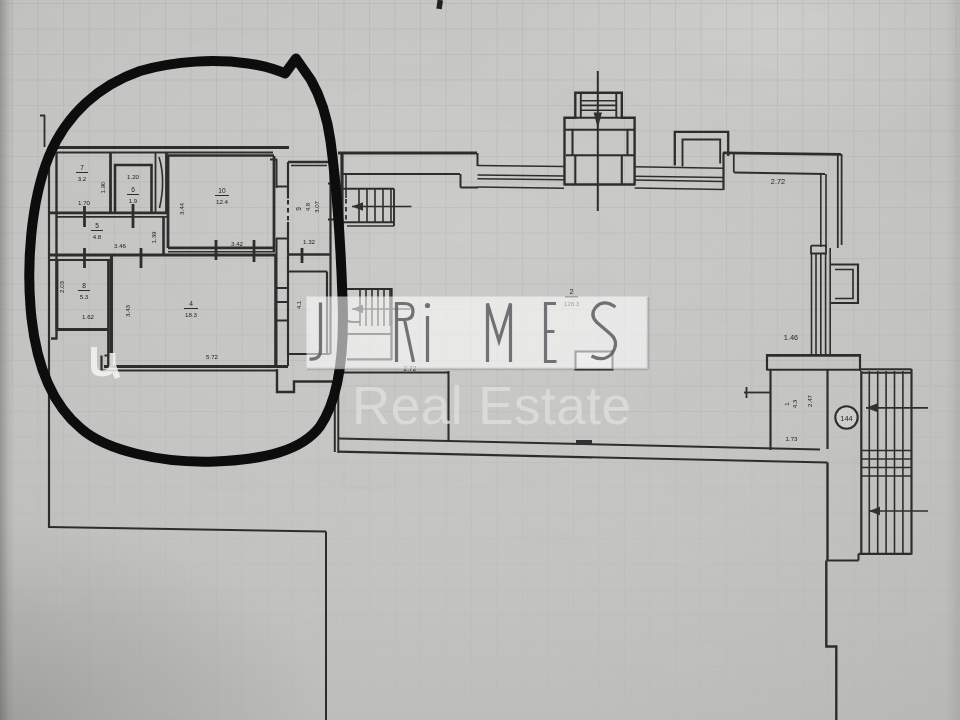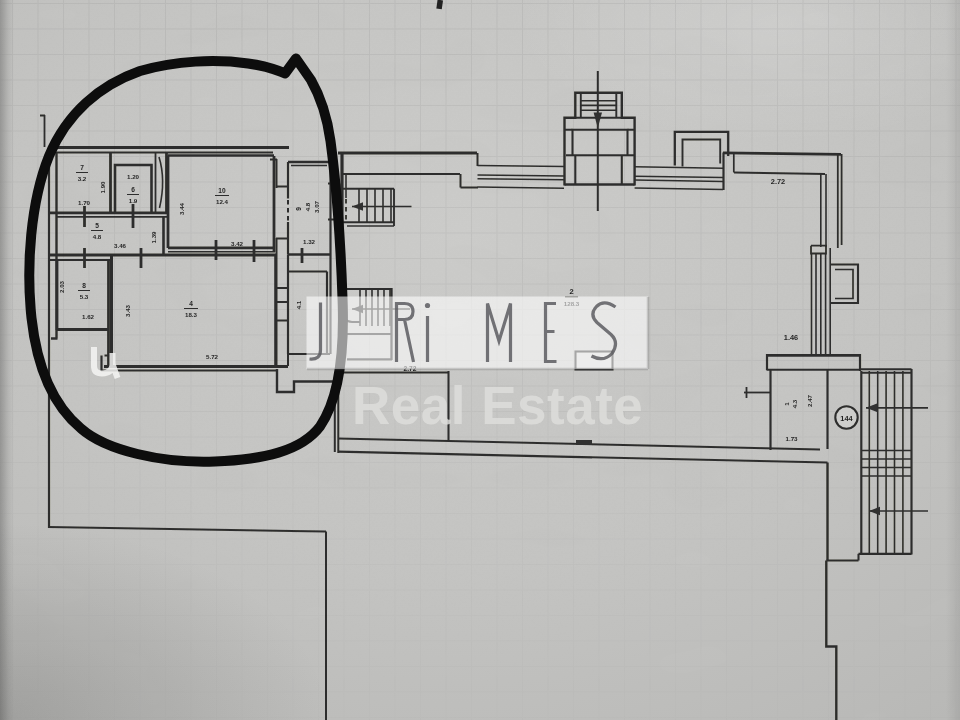--- a/index.html
+++ b/index.html
@@ -1,16 +1,16 @@
 <!DOCTYPE html>
 <html><head>
 <meta charset="utf-8">
 <style>
 html,body{margin:0;padding:0;background:#888;}
-#page{position:relative;width:960px;height:720px;overflow:hidden;background:#cdcdcb;font-family:"Liberation Sans",sans-serif;font-weight:bold;}
+#page{position:relative;width:960px;height:720px;overflow:hidden;background:#cdcdcb;font-family:"Liberation Sans",sans-serif;}
 svg{display:block}
 </style>
 </head>
 <body>
 <div id="page">
 <svg width="960" height="720" viewBox="0 0 960 720" xmlns="http://www.w3.org/2000/svg">
 <defs>
 <radialGradient id="paper" cx="48%" cy="32%" r="85%">
 <stop offset="0%" stop-color="#cdcdcb"></stop>
 <stop offset="55%" stop-color="#c5c5c3"></stop>

